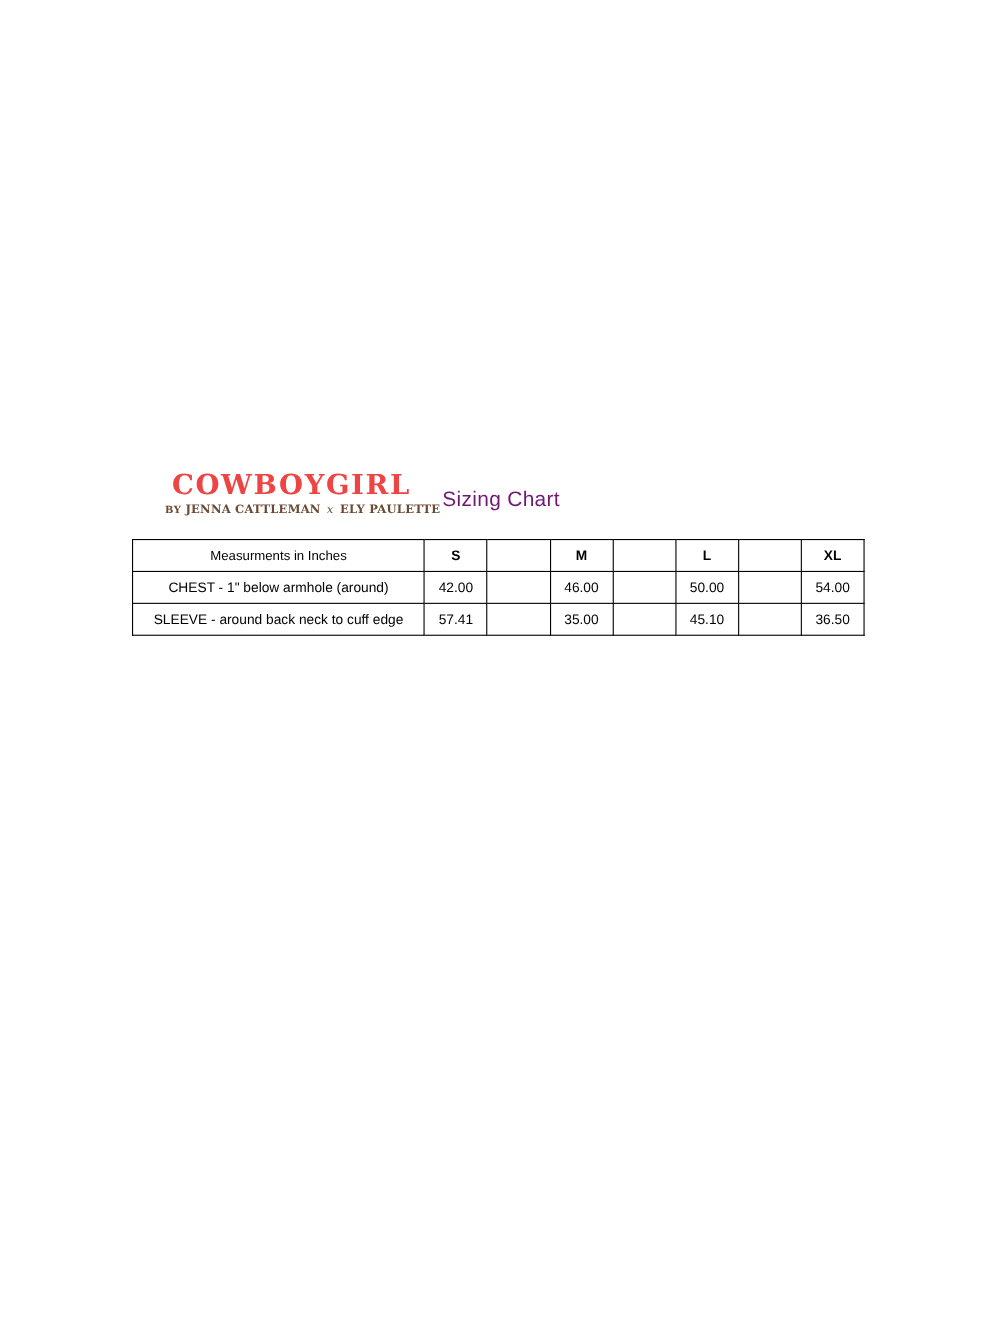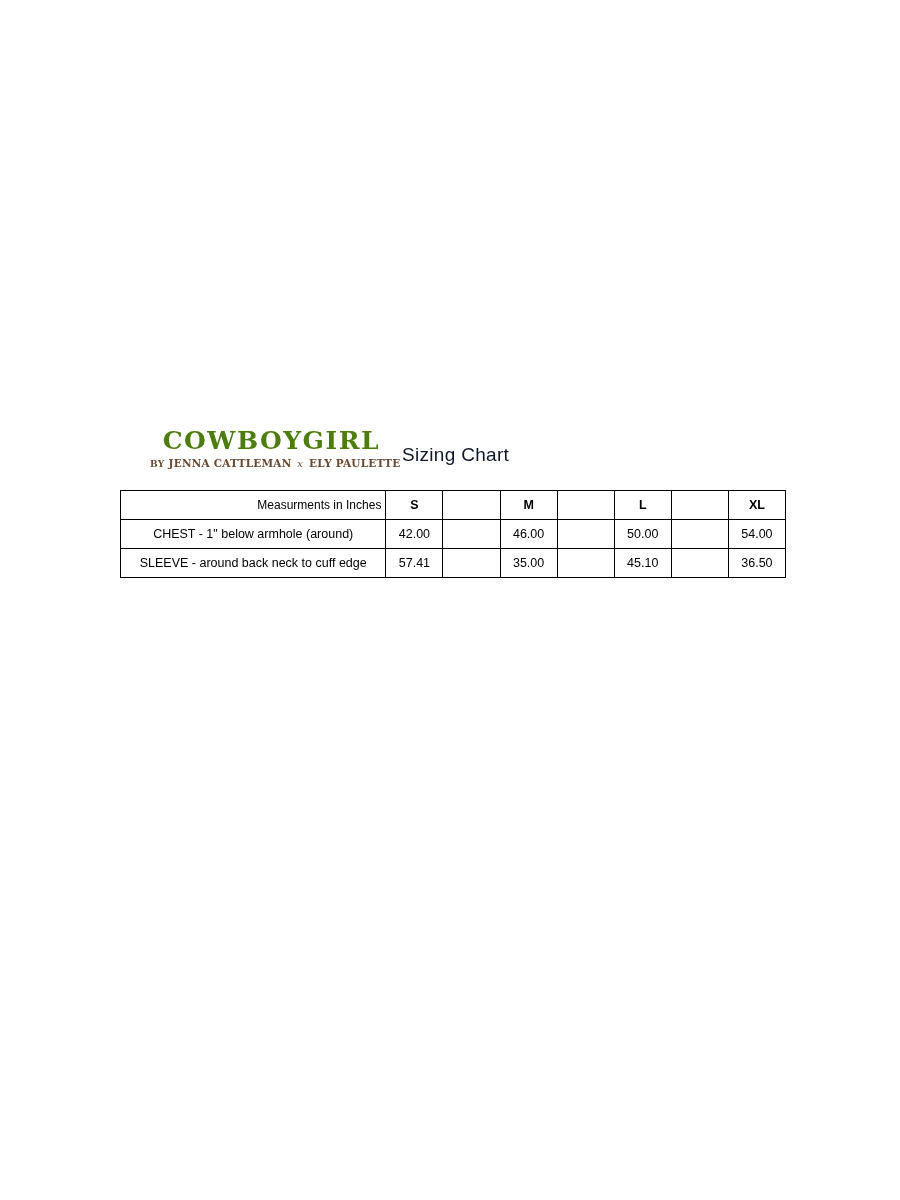--- a/index.html
+++ b/index.html
@@ -30,24 +30,23 @@
     left: 150px;
     top: 428px;
     width: 230px;
     text-align: center;
   }
   .brand-name {
     font-family: "DejaVu Serif", serif;
     font-weight: bold;
     font-size: 25px;
     letter-spacing: 1.5px;
-    color: #4d7c0f;
+    color: #ef4444;
     line-height: 1.05;
     white-space: nowrap;
-    text-align: right;
   }
   .brand-sub {
     margin-top: 3px;
     font-family: "DejaVu Serif", serif;
     font-weight: bold;
     font-size: 10.5px;
     letter-spacing: 0.2px;
     color: #6b4a33;
     white-space: nowrap;
   }
@@ -64,21 +63,21 @@
   }
 
   
   .chart-title {
     position: absolute;
     left: 402px;
     top: 444px;
     font-family: "Liberation Sans", sans-serif;
     font-size: 19px;
     letter-spacing: 0.3px;
-    color: #0f172a;
+    color: #701a75;
     white-space: nowrap;
   }
 
   
   .table-wrap {
     position: absolute;
     left: 120px;
     top: 490px;
     width: 666px;
   }
@@ -108,21 +107,20 @@
   }
   table.sizing .col-gap {
     width: 57px;
   }
   thead td.size-head {
     font-weight: bold;
     font-size: 12.5px;
   }
   thead td.head-label {
     font-size: 12px;
-    text-align: right;
   }
   .row-label {
     font-size: 13px;
     white-space: nowrap;
   }
   .val {
     font-size: 12.5px;
   }
 </style>
 </head>

